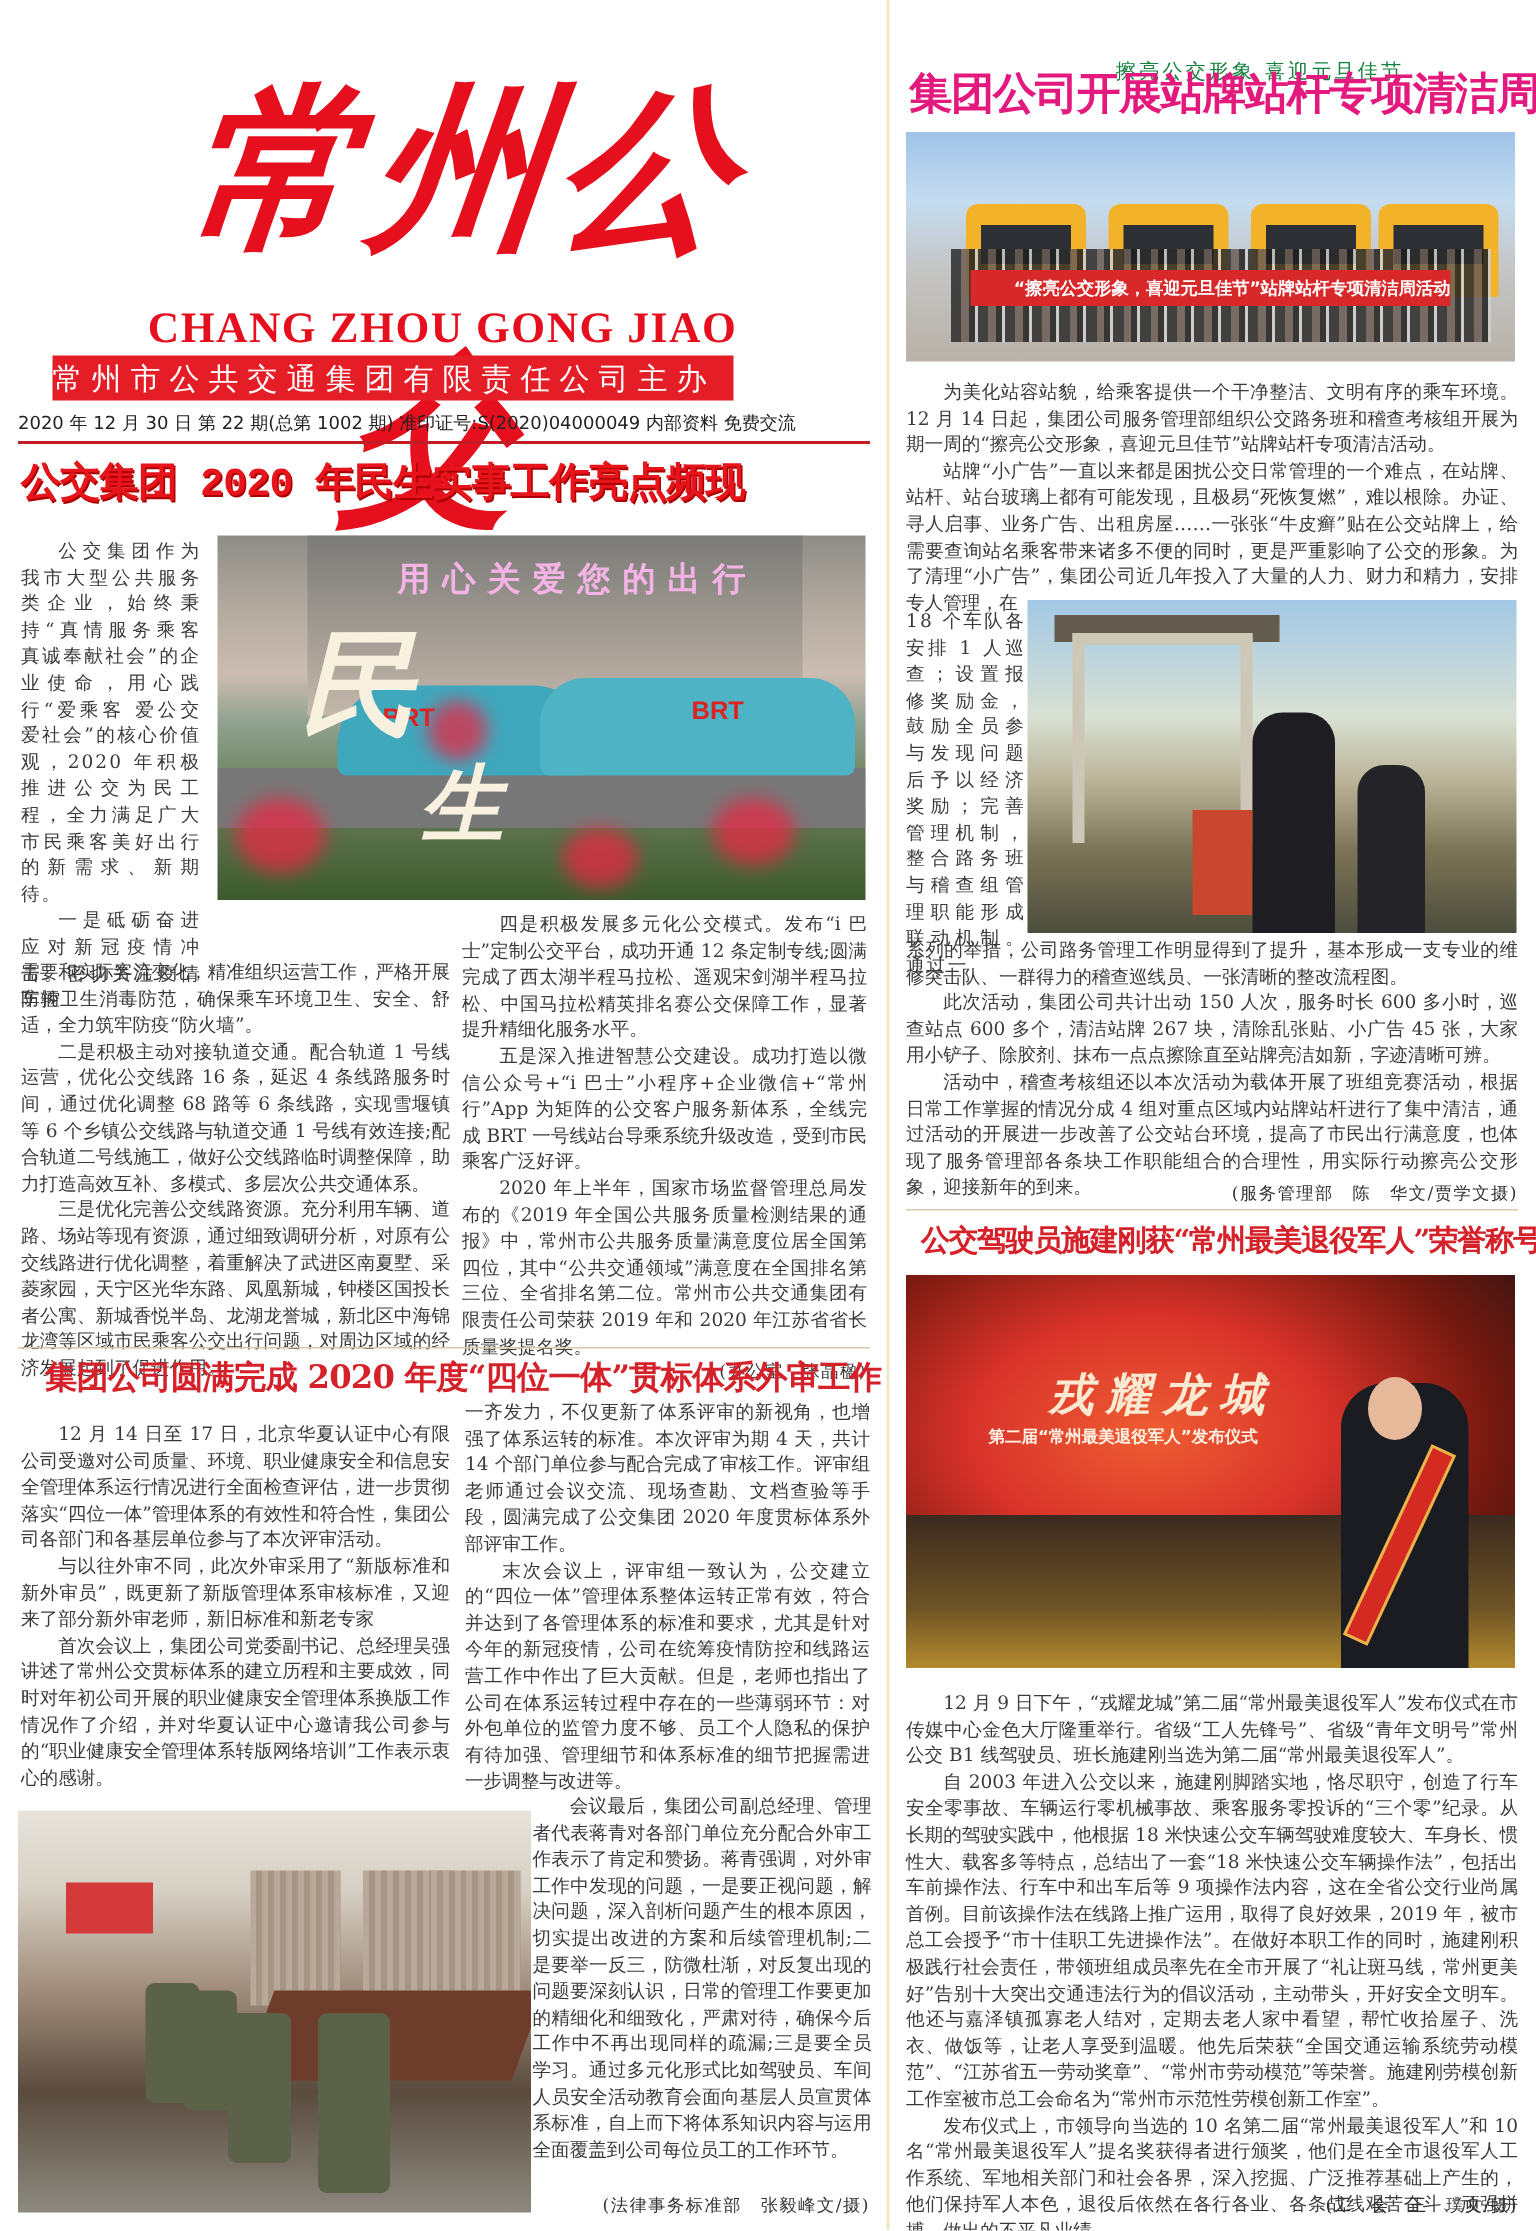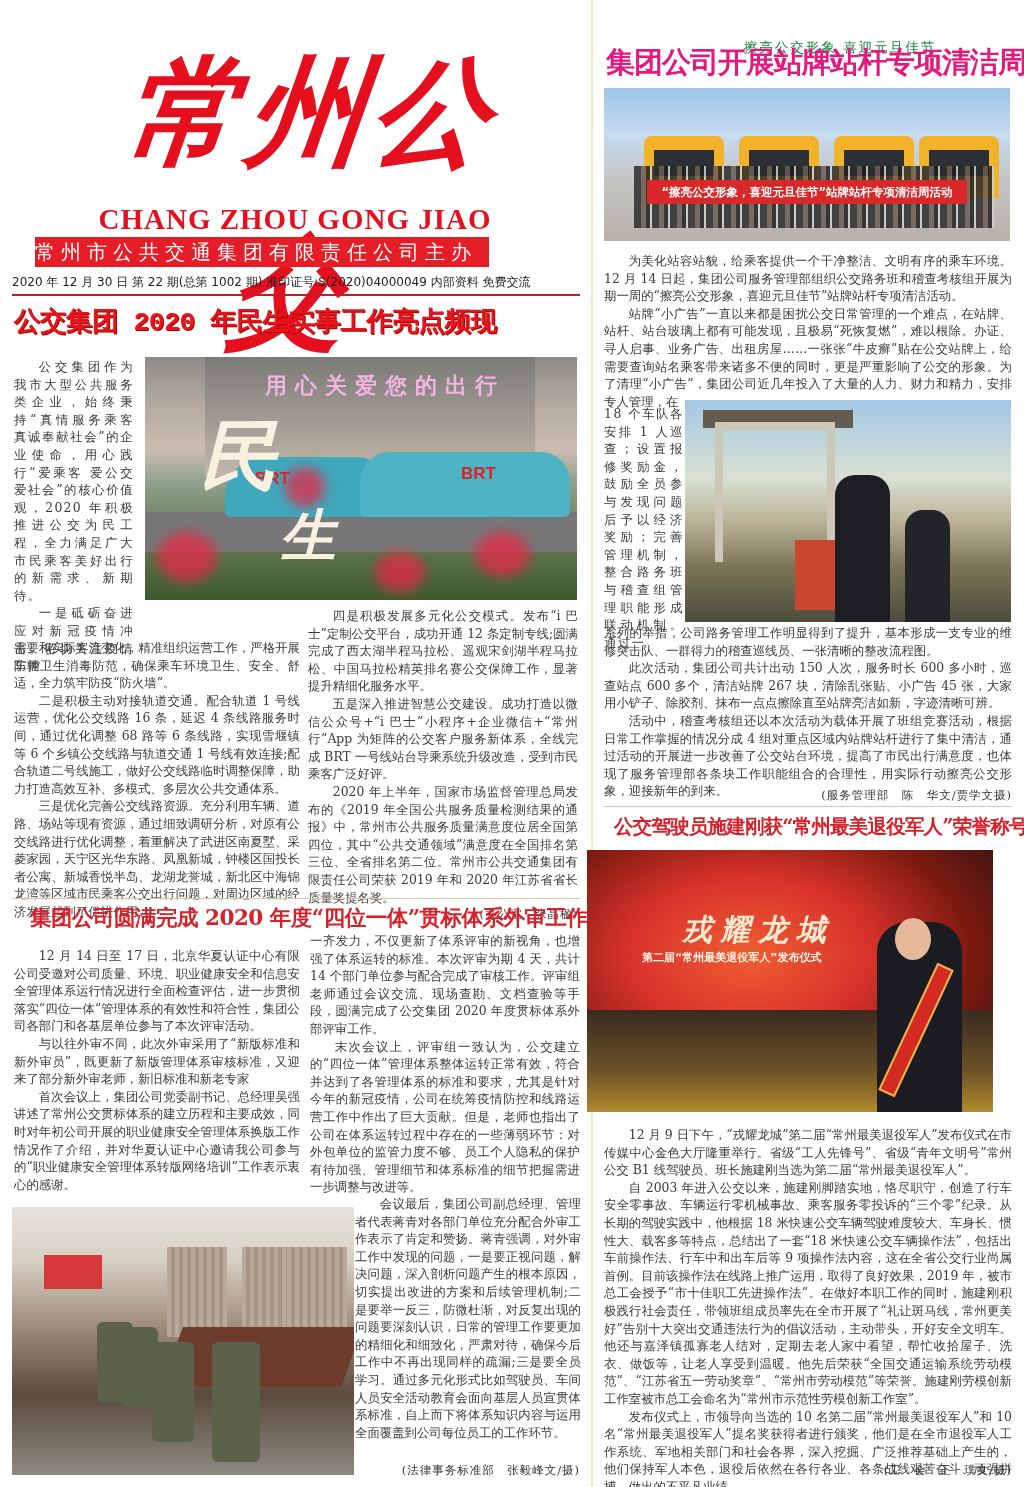--- a/index.html
+++ b/index.html
@@ -45,36 +45,36 @@
   #photo-meeting .table { position:absolute; left:160px; top:120px; width:180px; height:60px; background:#6d3c2a; transform: skewX(-20deg); }
   #photo-meeting .chair { position:absolute; width:36px; height:80px; background:#5c6149; border-radius:6px; }
   #a2-credit { left: 360px; top: 1463px; width: 220px; }
 
   
   #kicker { left: 640px; top: 16px; width: 400px; text-align:center; font-size: 13.5px; letter-spacing: 2px; color:#15803d; font-family:"DejaVu Serif", serif;margin-top:23px; }
   #h3 { left: 606px; top: 43px; width: 410px; color: #e3197e; font-family: "DejaVu Serif", serif; font-weight: bold; font-size: 29px; white-space: nowrap; letter-spacing: -1px; }
   #photo-buses { left: 604px; top: 88px; width: 406px; height: 153px; background: linear-gradient(180deg, #9fc3e8 0%, #c5dcf0 30%, #c5c5c5 60%, #b8b2a8 100%); overflow:hidden; }
   #photo-buses .bus { position:absolute; top:48px; width:80px; height:62px; background:#f2b32a; border-radius:8px 8px 2px 2px; }
   #photo-buses .bus::after { content:""; position:absolute; left:10px; top:14px; width:60px; height:26px; background:#2c2f33; }
-  #photo-buses .banner { position:absolute; left:43px; top:92px; width:320px; height:24px; background:#d8282a; color:#fff; font-size:11.5px; font-weight:bold; text-align:center; line-height:24px; font-family:"DejaVu Sans", sans-serif; white-space: nowrap; overflow: hidden; }
+  #photo-buses .banner { position:absolute; left:43px; top:92px; width:320px; height:24px; background:#d8282a; color:#fff; font-size:11.5px; font-weight:bold; text-align:right; line-height:24px; font-family:"DejaVu Sans", sans-serif; white-space: nowrap; overflow: hidden; }
   #photo-buses .crowd { position:absolute; left:30px; top:78px; width:360px; height:62px; background: repeating-linear-gradient(90deg,#2b2b2b 0 7px,#6b5d55 7px 12px,#1f1f1f 12px 16px,#cfcfcf 16px 18px); opacity:0.85; }
   #a3-top { left: 604px; top: 252px; width: 408px; }
   #a3-narrow { left: 604px; top: 405px; width: 80px; font-size: 12.4px; line-height: 17.6px; letter-spacing: 1.5px; }
   #photo-clean { left: 685px; top: 400px; width: 326px; height: 222px; background: linear-gradient(180deg, #a3c8e5 0%, #d9e1d4 35%, #b9b296 55%, #7c7456 75%, #4c4d3d 100%); overflow:hidden; }
   #photo-clean .gate { position:absolute; left:30px; top:22px; width:120px; height:140px; border:8px solid #cdc7b8; border-bottom:none; background: transparent; }
   #photo-clean .gate-roof { position:absolute; left:18px; top:10px; width:150px; height:18px; background:#645c4e; }
   #photo-clean .person1 { position:absolute; left:150px; top:75px; width:55px; height:147px; background:#1e1d21; border-radius:20px 20px 0 0; }
   #photo-clean .person2 { position:absolute; left:220px; top:110px; width:45px; height:112px; background:#232328; border-radius:18px 18px 0 0; }
   #photo-clean .board { position:absolute; left:110px; top:140px; width:40px; height:70px; background:#c9462f; }
   #a3-bottom { left: 604px; top: 624px; width: 408px; }
   #a3-credit { left: 780px; top: 788px; width: 232px; }
   #a3-rule { left: 604px; top: 806px; width: 408px; height: 1px; background: #d8c8a8; }
 
   #h4 { left: 614px; top: 813px; width: 400px; color: #d4212a; font-family: "DejaVu Serif", serif; font-weight: bold; font-size: 19.5px; white-space: nowrap; letter-spacing: -0.8px; }
-  #photo-veteran { left: 587px; top: 850px; width: 406px; height: 262px; background: radial-gradient(ellipse at 40% 40%, #ef5d32 0%, #d8322a 35%, #7a1a10 65%, #1a1010 100%); overflow:hidden; }
+  #photo-veteran { left: 604px; top: 850px; width: 406px; height: 262px; background: radial-gradient(ellipse at 40% 40%, #ef5d32 0%, #d8322a 35%, #7a1a10 65%, #1a1010 100%); overflow:hidden; }
   #photo-veteran .stage { position:absolute; left:0; top:160px; width:100%; height:102px; background: linear-gradient(180deg,#3b2a20,#6d5326 60%,#b38a2e 100%); }
   #photo-veteran .screen-text { position:absolute; left:95px; top:60px; font-size:30px; color:#fbe9d2; font-weight:bold; font-style: italic; letter-spacing:8px; font-family:"DejaVu Serif", serif; }
   #photo-veteran .screen-sub { position:absolute; left:55px; top:100px; font-size:11px; color:#fff3e4; font-weight:bold; font-family:"DejaVu Sans", sans-serif; white-space: nowrap; }
   #photo-veteran .man { position:absolute; left:290px; top:72px; width:85px; height:190px; background:#1b1c22; border-radius: 30px 30px 0 0; }
   #photo-veteran .head { position:absolute; left:308px; top:68px; width:36px; height:42px; background:#e5b99a; border-radius:50%; }
   #photo-veteran .sash { position:absolute; left:320px; top:110px; width:18px; height:140px; background:#d42a22; transform: rotate(25deg); border:2px solid #e7b64a; }
   #a4 { left: 604px; top: 1126px; width: 408px; }
   #a4-credit { left: 820px; top: 1463px; width: 192px; }
 
   #col-divider { left: 591px; top: 0; width: 2px; height: 1487px; background: #f1e6c8; }

